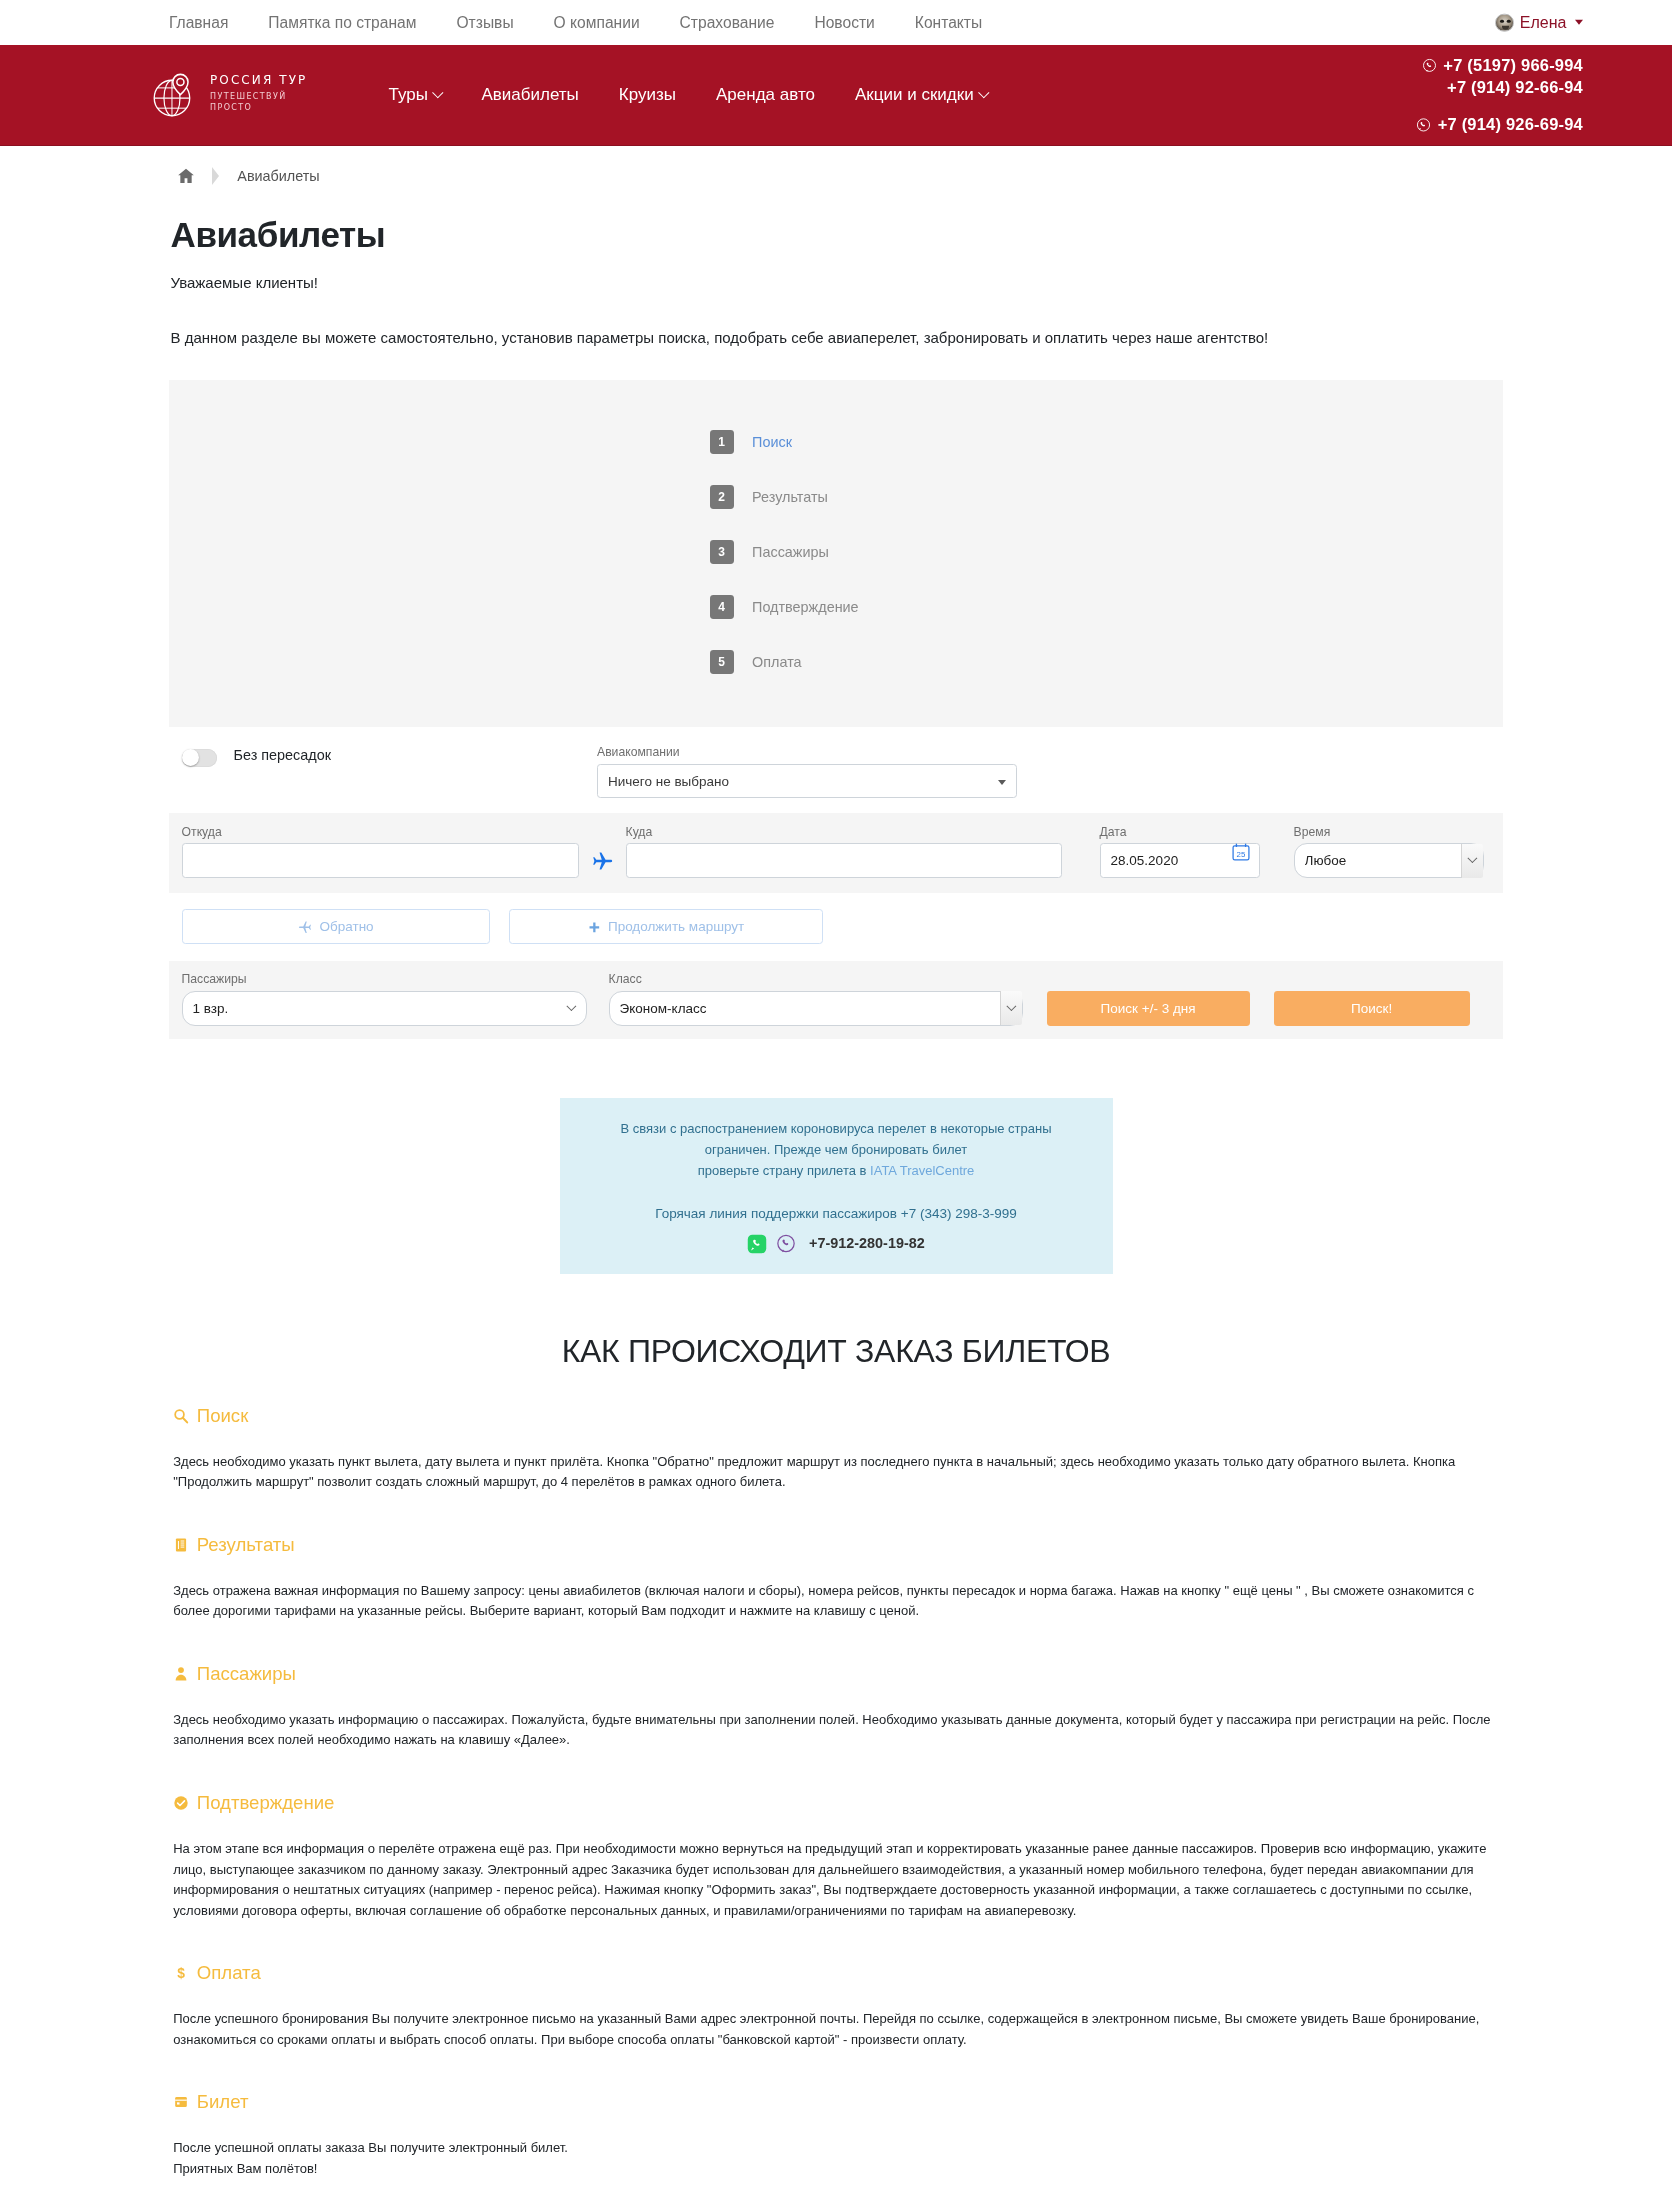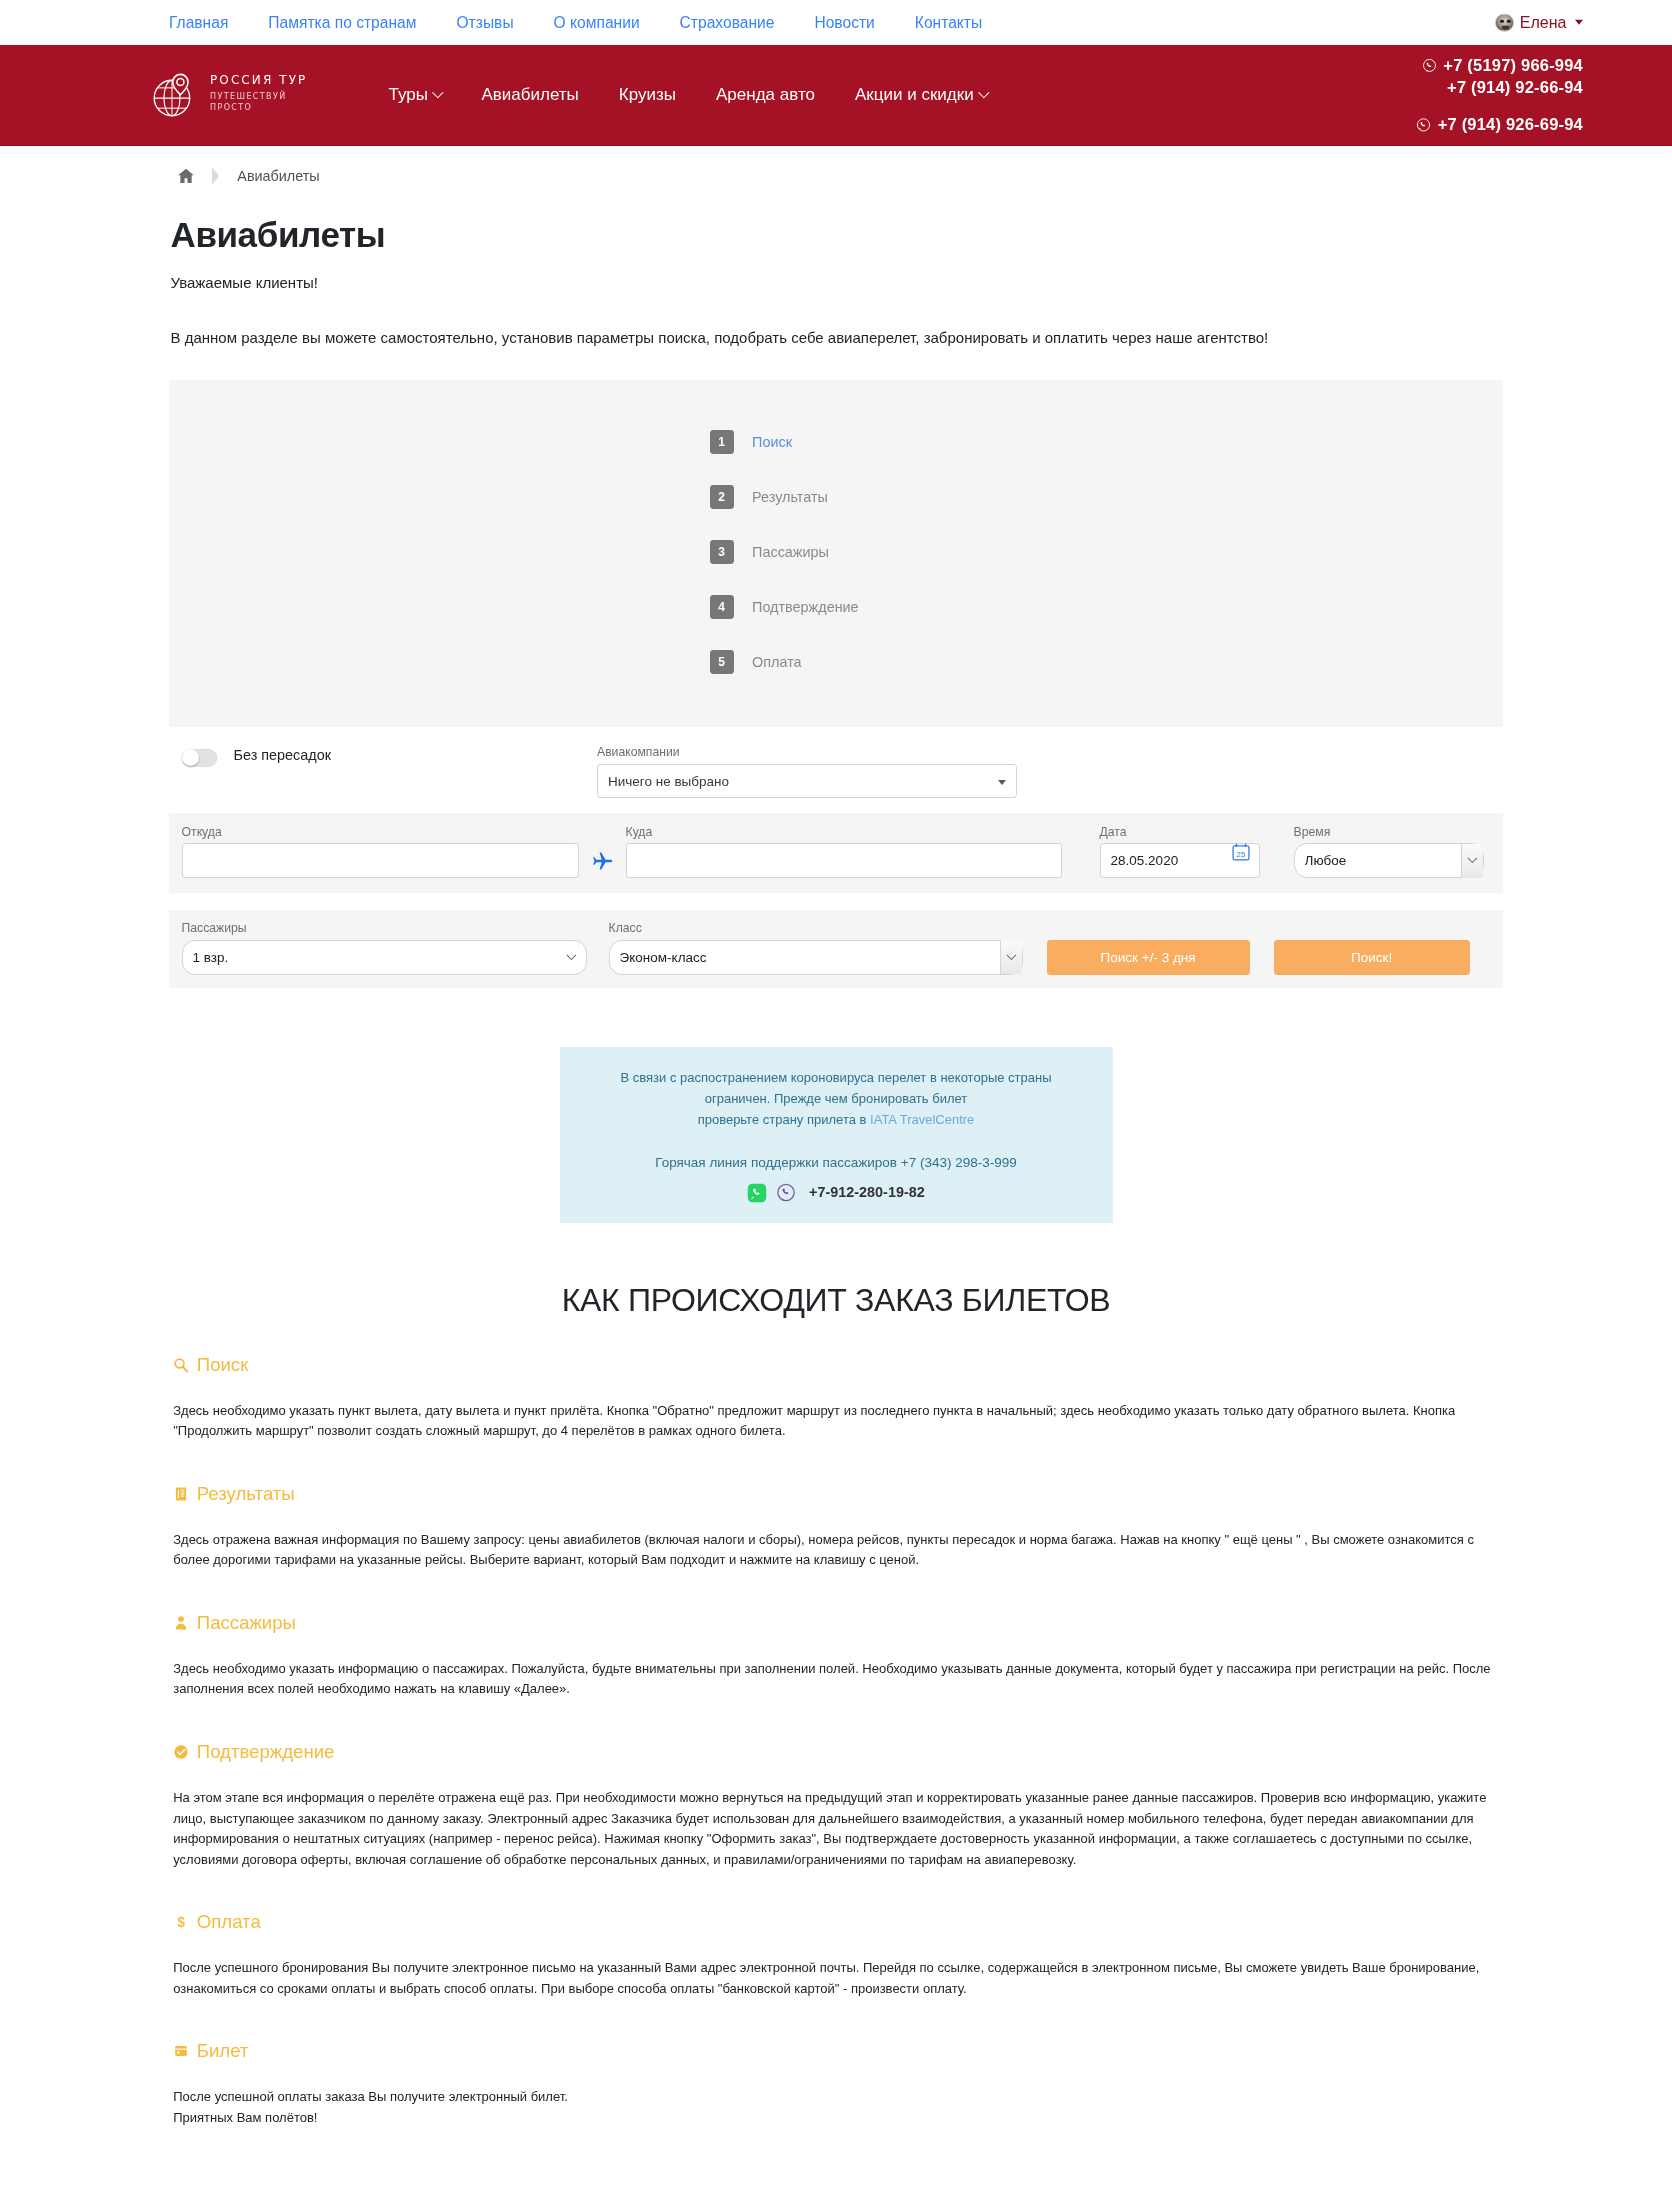--- a/index.html
+++ b/index.html
@@ -16,21 +16,21 @@
   .topbar {
     height: 45px;
     background: #ffffff;
     display: flex;
     align-items: center;
     padding: 0 0 0 169px;
     position: relative;
   }
   .topbar-nav { display: flex; align-items: center; gap: 0; }
   .topbar-link {
-    color: #3b82f6;
+    color: #737373;
     font-size: 15.6px;
     text-decoration: none;
     padding: 0 20px;
     white-space: nowrap;
     cursor: pointer;
   }
   .topbar-link:first-child { padding-left: 0; }
   .topbar-user {
     position: absolute;
     right: 89px; top: 50%;
@@ -477,20 +477,38 @@
           <select class="sel-native">
             <option>Любое</option>
           </select>
           <span class="sel-spin">
             <span class="spin-caret"></span>
           </span>
         </div>
       </div>
     </div>
 
+    <div class="row-addbtns">
+      <button class="ghost-btn w1">
+        <span>
+          <svg viewBox="0 0 20 20" width="14.4" height="14.4" fill="#9fc0e8">
+            <path d="M1.2 10c0-.7.6-1.1 1.3-1.1h4.8L10.6 2h1.6L10.2 8.9h4.9L16.8 6.6h1.2l-1.1 3.4 1.1 3.4h-1.2l-1.7-2.3h-4.9l2 6.9h-1.6L7.3 11.1H2.5c-.7 0-1.3-.4-1.3-1.1z"></path>
+          </svg>
+        </span>
+        <span>Обратно</span>
+      </button>
+      <button class="ghost-btn w2">
+        <span>
+          <svg viewBox="0 0 20 20" width="12.7" height="12.7">
+            <path d="M8.2 2.4h3.6v5.8h5.8v3.6h-5.8v5.8H8.2v-5.8H2.4V8.2h5.8z" fill="#6ba4e0"></path>
+          </svg>
+        </span>
+        <span>Продолжить маршрут</span>
+      </button>
+    </div>
 
     <div class="row-pass">
       <div class="fld">
         <label class="lbl">Пассажиры</label>
         <div style="position:relative; width:405px;">
           <select class="sel-native w-pass">
             <option>1 взр.</option>
           </select>
           <span style="position:absolute;right:12px;top:50%;margin-top:-3.4px;pointer-events:none;">
             <span class="spin-caret" style="display:block;"></span>

